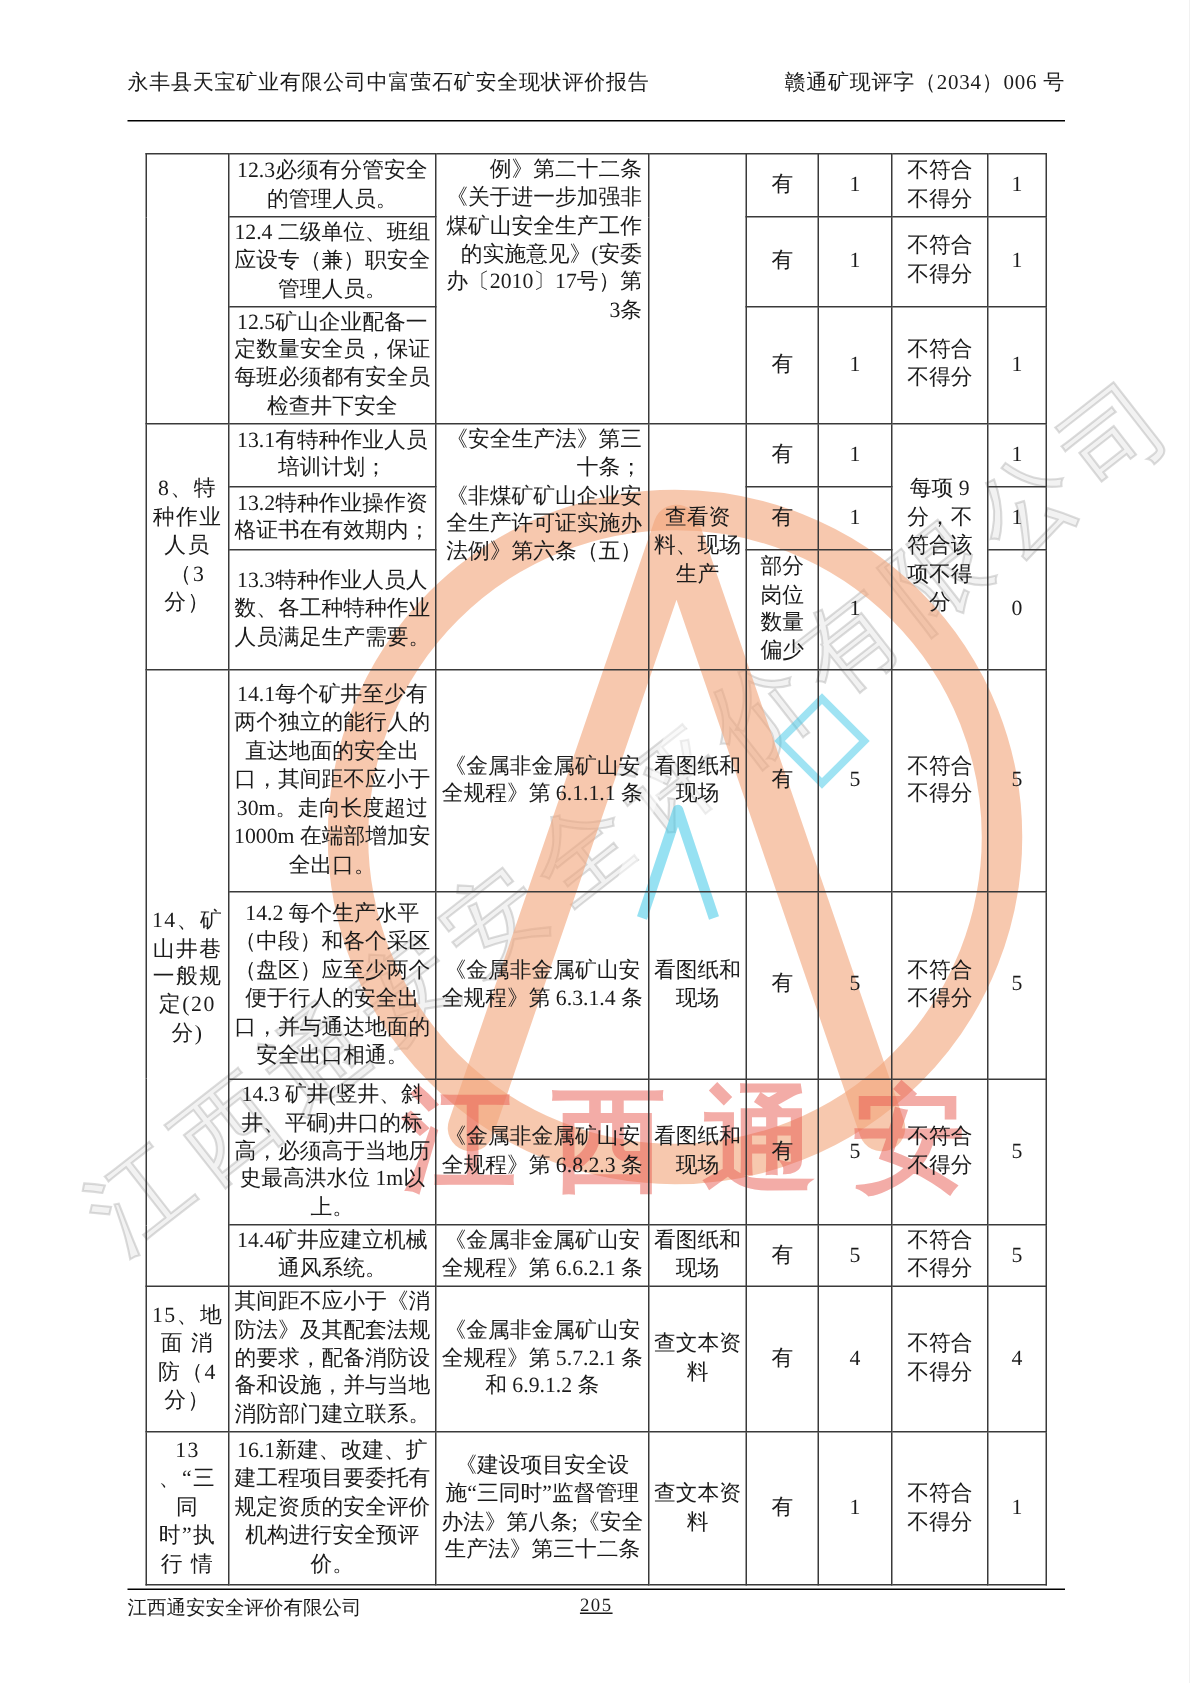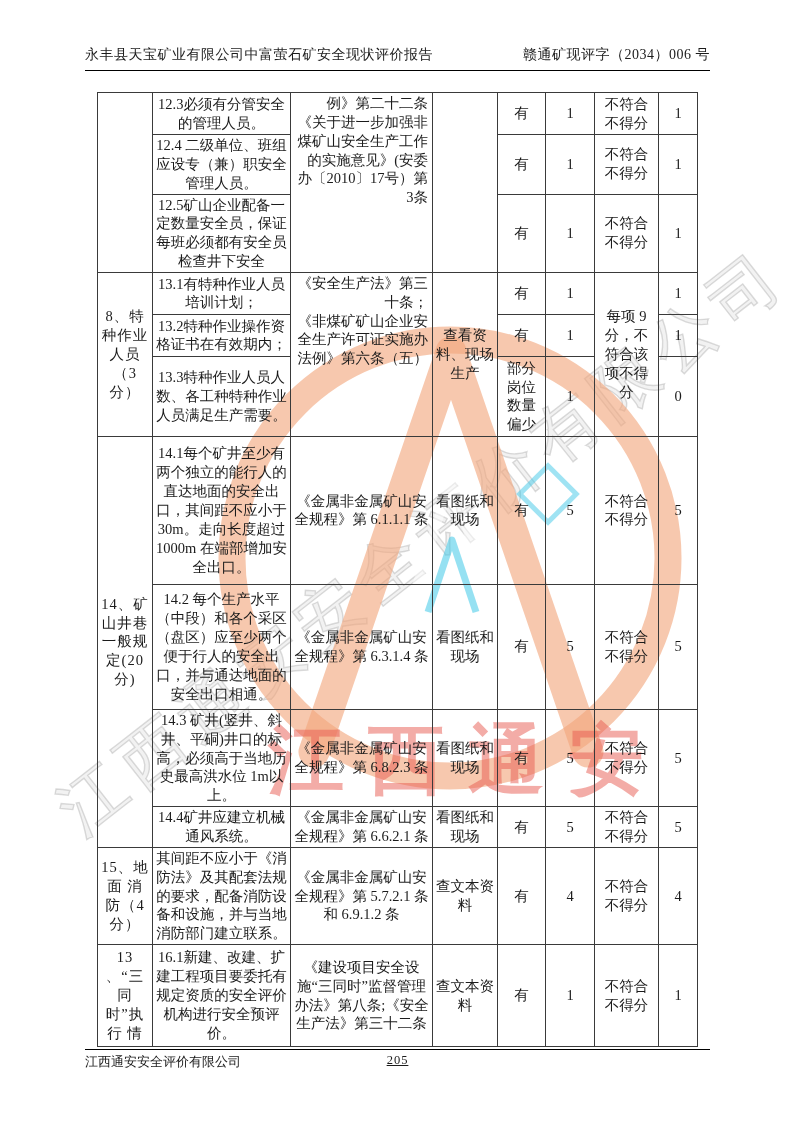--- a/index.html
+++ b/index.html
@@ -10,21 +10,21 @@
     background:#ffffff;
     overflow:hidden;
     font-family:"Liberation Serif","DejaVu Serif",serif;
     color:#1b1b1b;
   }
   .wm{position:absolute;inset:0;z-index:0;pointer-events:none;}
   .content{position:relative;z-index:1;padding:46px 83px 0 85px;}
   .hdr{
     display:flex;justify-content:space-between;align-items:flex-end;
     font-size:14px;letter-spacing:0.5px;
-    padding-bottom:6px;border-bottom:1.6px solid #000;
+    padding-bottom:16px;border-bottom:1.6px solid #000;
   }
   table.eval{
     border-collapse:collapse;table-layout:fixed;
     width:600px;margin:21px 0 0 12px;font-family:Liberation Serif, serif;
   }
   table.eval td{
     border:1px solid #3a3a3a;
     font-size:14.5px;line-height:1.3;
     padding:1px 3px;
     vertical-align:middle;text-align:center;

